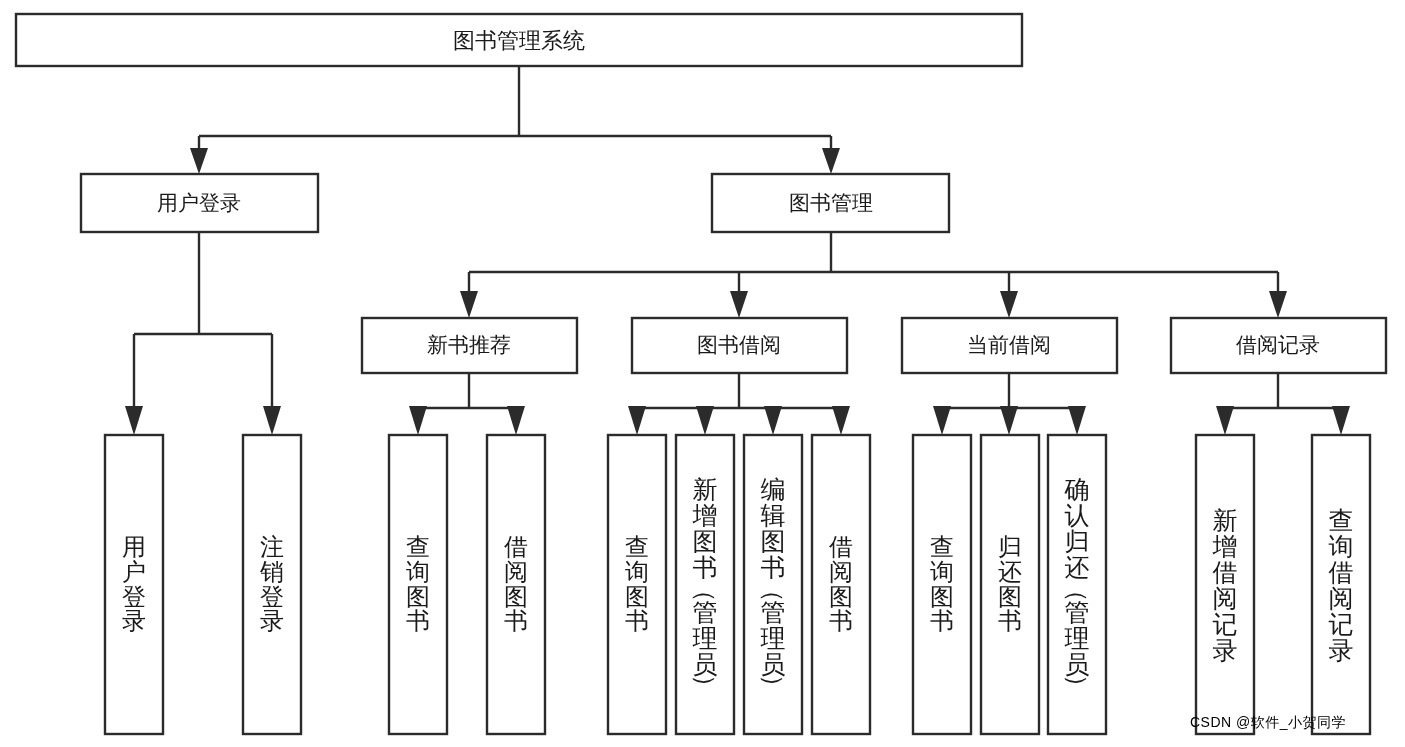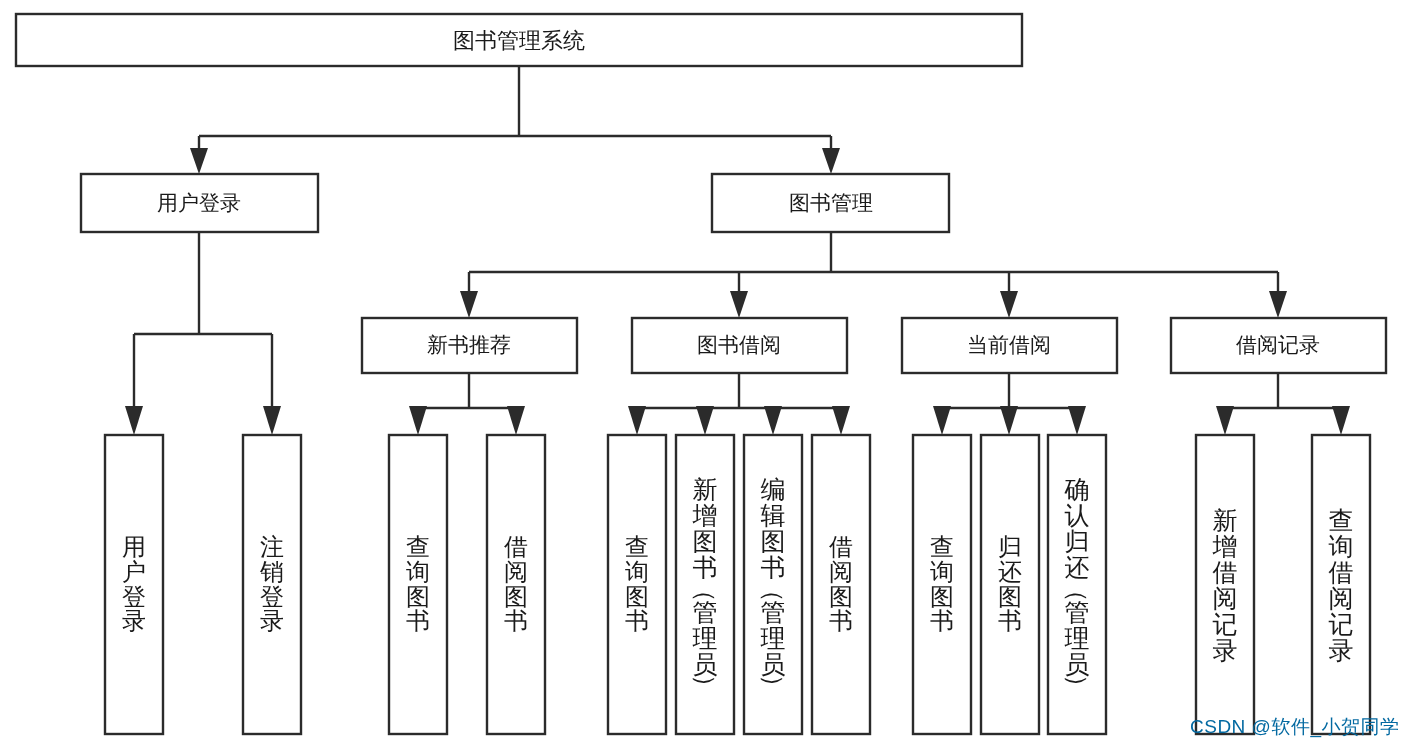--- a/index.html
+++ b/index.html
@@ -68,22 +68,22 @@
     text-align: center;
   }
   .vlabel span.ch {
     display: block;
   }
   .watermark {
     position: absolute;
     left: 1190px;
     top: 714px;
     font-family: "Liberation Sans", "DejaVu Sans", sans-serif;
-    font-size: 19px;
-    color: #0369a1;
+    font-size: 14px;
+    color: #000000;
     white-space: nowrap;
     letter-spacing: 0.5px;
   }
 </style>
 </head>
 <body>
 
 <div id="diagram-root">
 
   <svg class="diagram-canvas" viewBox="0 0 1405 747" xmlns="http://www.w3.org/2000/svg">

